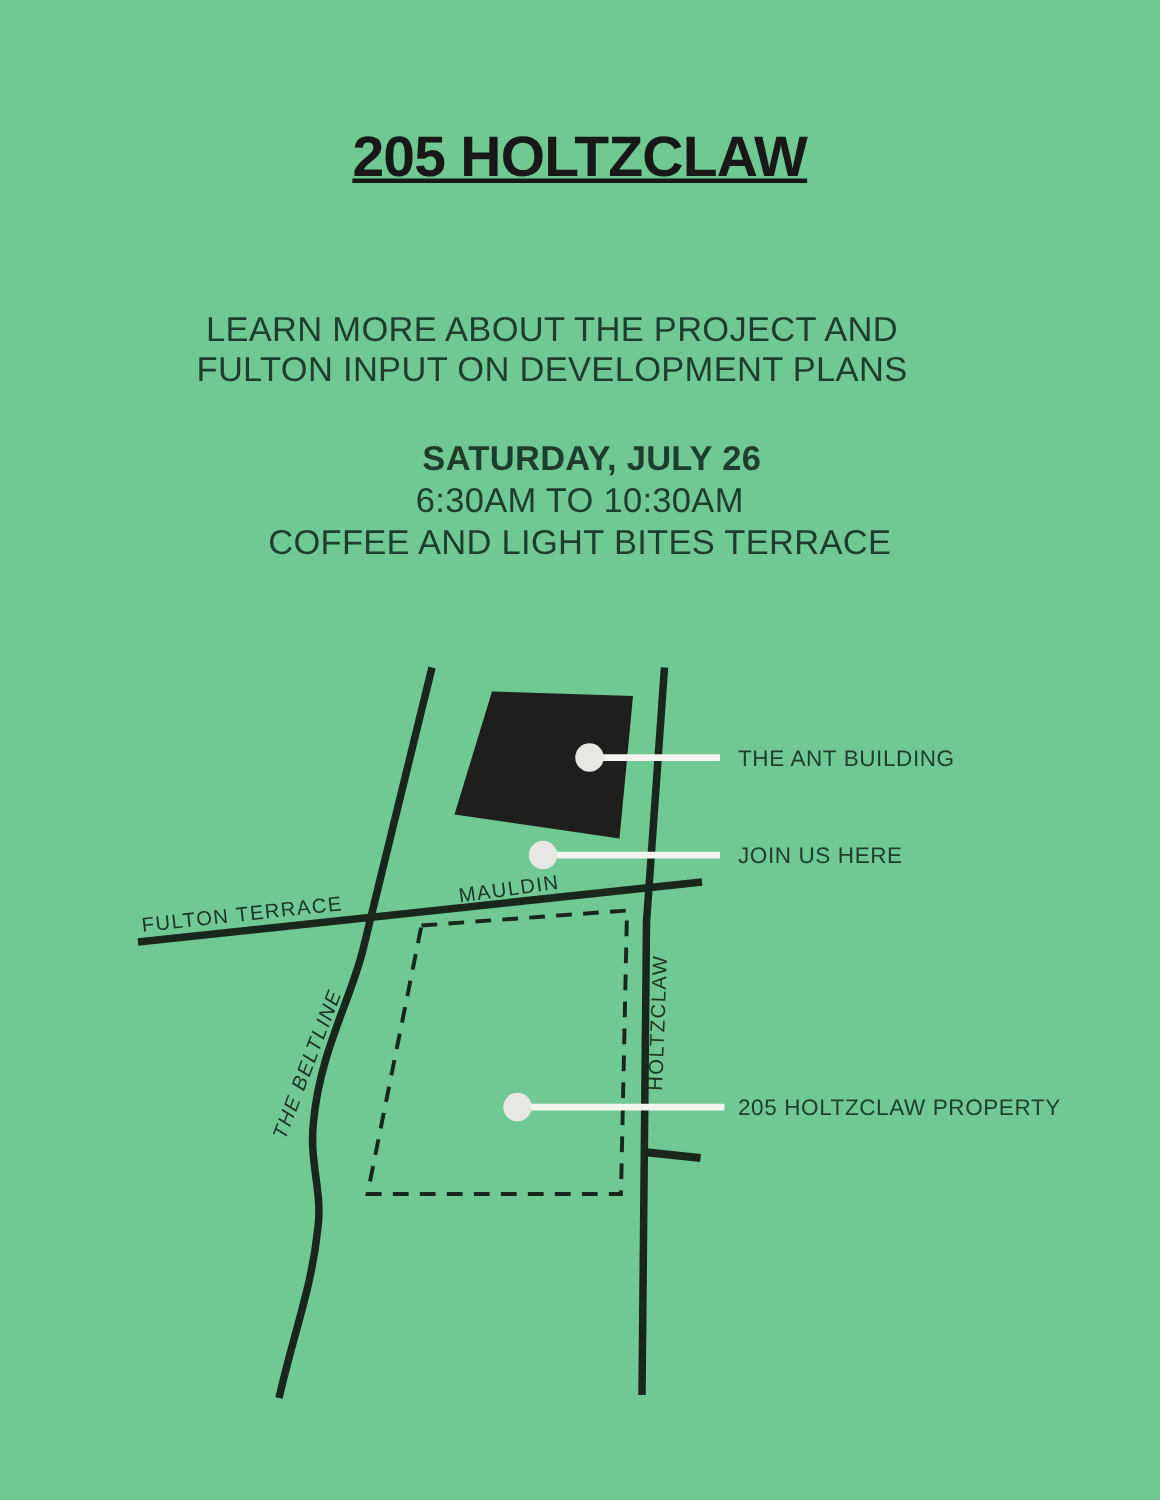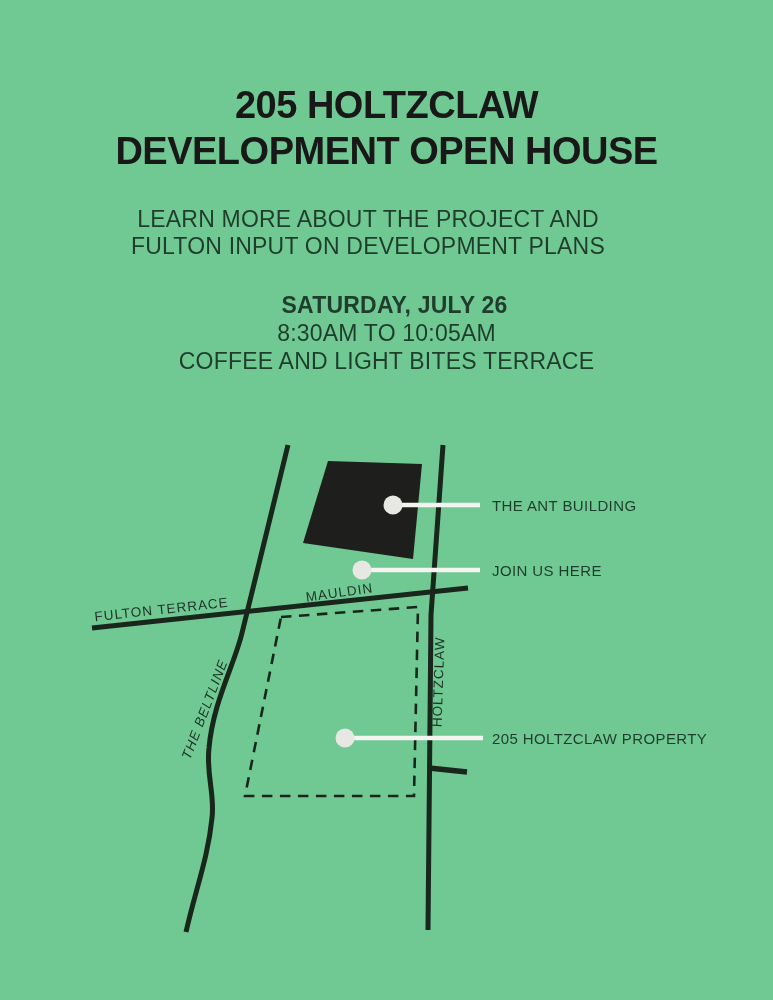--- a/index.html
+++ b/index.html
@@ -11,20 +11,21 @@
   }
   .flyer{position:absolute;inset:0;}
 
   .title-block{
     position:absolute;top:82px;left:0;width:773px;
     text-align:center;
     color:#181818;
     font-weight:bold;
     font-size:38px;line-height:46px;
     letter-spacing:-0.5px;
+    text-decoration:underline;
   }
   .intro-block{
     position:absolute;top:206px;left:0;width:736px;
     text-align:center;
     color:#1f3d2c;
     font-size:23px;line-height:27px;
     letter-spacing:0.2px;
   }
   .event-block{
     position:absolute;top:291px;left:0;width:773px;
@@ -51,31 +52,30 @@
     fill:#1f3d2c;
   }
 </style>
 </head>
 <body style="background: rgb(112, 201, 147);">
 
 <div class="flyer">
 
   <div class="title-block">
     <div>205 HOLTZCLAW</div>
-    <div>DEVELOPMENT OPEN HOUSE</div>
   </div>
 
   <div class="intro-block">
     <div>LEARN MORE ABOUT THE PROJECT AND</div>
     <div>FULTON INPUT ON DEVELOPMENT PLANS</div>
   </div>
 
   <div class="event-block">
     <div class="date">SATURDAY, JULY 26</div>
-    <div>8:30AM TO 10:05AM</div>
+    <div>6:30AM TO 10:30AM</div>
     <div>COFFEE AND LIGHT BITES TERRACE</div>
   </div>
 
   <svg class="map-svg" width="773" height="1000" viewBox="0 0 773 1000" xmlns="http://www.w3.org/2000/svg">
 
     <polygon points="328,461 422,464 413,559 303,543" fill="#1e1f1c"></polygon>
 
     <path d="M281,617 L418,607 L414,796 L245,796 Z" fill="none" stroke="#18261c" stroke-width="2.6" stroke-dasharray="10.5 7.5"></path>
 
     <path d="M92,628 L468,588" fill="none" stroke="#18261c" stroke-width="5"></path>

